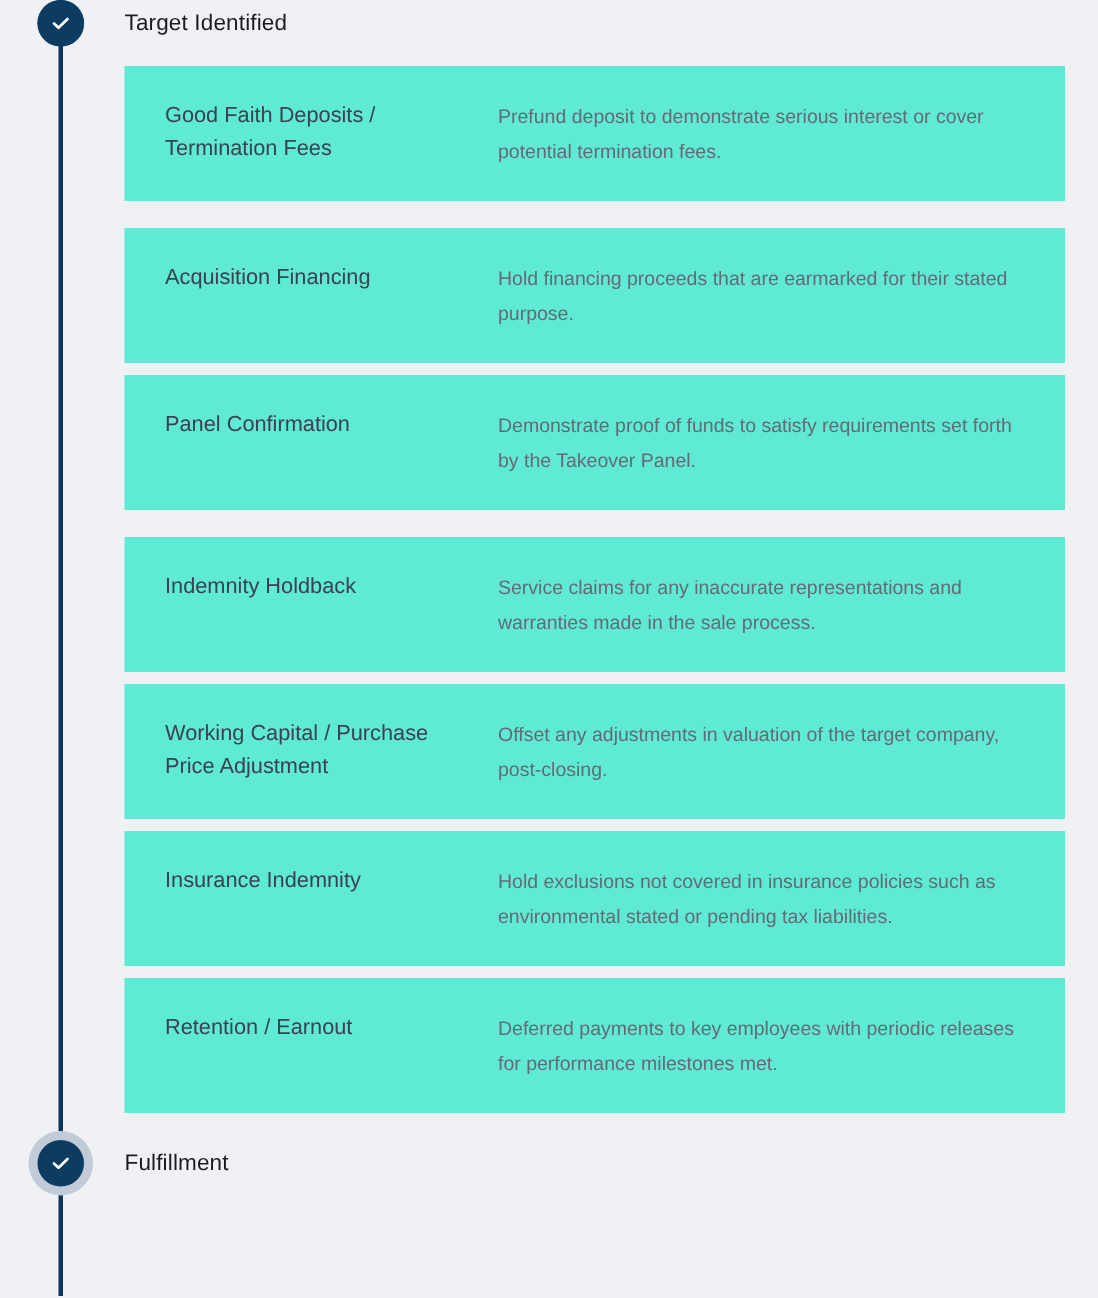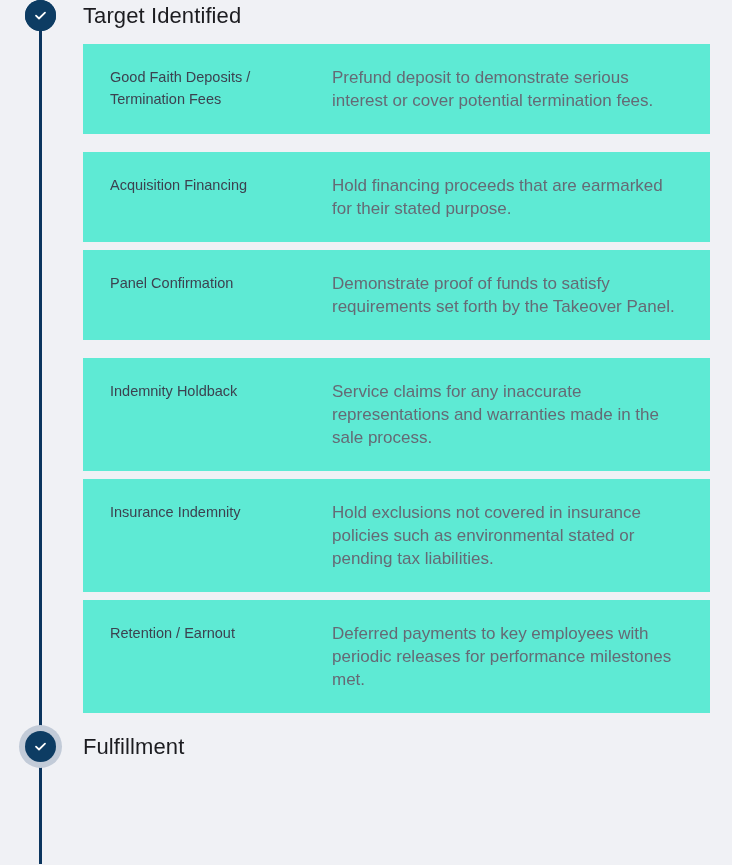--- a/index.html
+++ b/index.html
@@ -83,21 +83,21 @@
     justify-content: center;
   }
   .check-icon svg { display: block; }
 
   .stage-title {
     position: absolute;
     left: 83px;
     top: 0px;
     height: 31px;
     line-height: 31px;
-    font-size: 22px;
+    font-size: 15px;
     color: #1c1c20;
     letter-spacing: 0.1px;
     white-space: nowrap;
   }
 
   
   .items {
     position: relative;
     margin-left: 83px;
     width: 627px;
@@ -116,21 +116,21 @@
     width: 222px;
     flex: 0 0 222px;
     font-size: 14.5px;
     line-height: 22px;
     color: #3c4250;
     padding-right: 12px;
   }
 
   .item-desc {
     flex: 1 1 auto;
-    font-size: 17px;
+    font-size: 13px;
     line-height: 23px;
     color: #656a75;
   }
   .stage-spacer { height: 10px; }
 </style>
 </head>
 <body>
 
 <div id="timeline">
   <div class="rail" style="top: 15.5px; height: 848px;"></div>
@@ -169,20 +169,24 @@
         </div>
         <div class="stage-spacer"></div>
       </div>
       <div class="stage">
         <div class="items">
           <div class="item-card">
             <div class="item-label">Indemnity Holdback</div>
             <div class="item-desc">Service claims for any inaccurate representations and warranties made in the sale process.</div>
           </div>
           <div class="item-card">
+            <div class="item-label">Working Capital / Purchase Price Adjustment</div>
+            <div class="item-desc">Offset any adjustments in valuation of the target company, post-closing.</div>
+          </div>
+          <div class="item-card">
             <div class="item-label">Insurance Indemnity</div>
             <div class="item-desc">Hold exclusions not covered in insurance policies such as environmental stated or pending tax liabilities.</div>
           </div>
           <div class="item-card">
             <div class="item-label">Retention / Earnout</div>
             <div class="item-desc">Deferred payments to key employees with periodic releases for performance milestones met.</div>
           </div>
         </div>
         <div class="stage-spacer"></div>
       </div>

